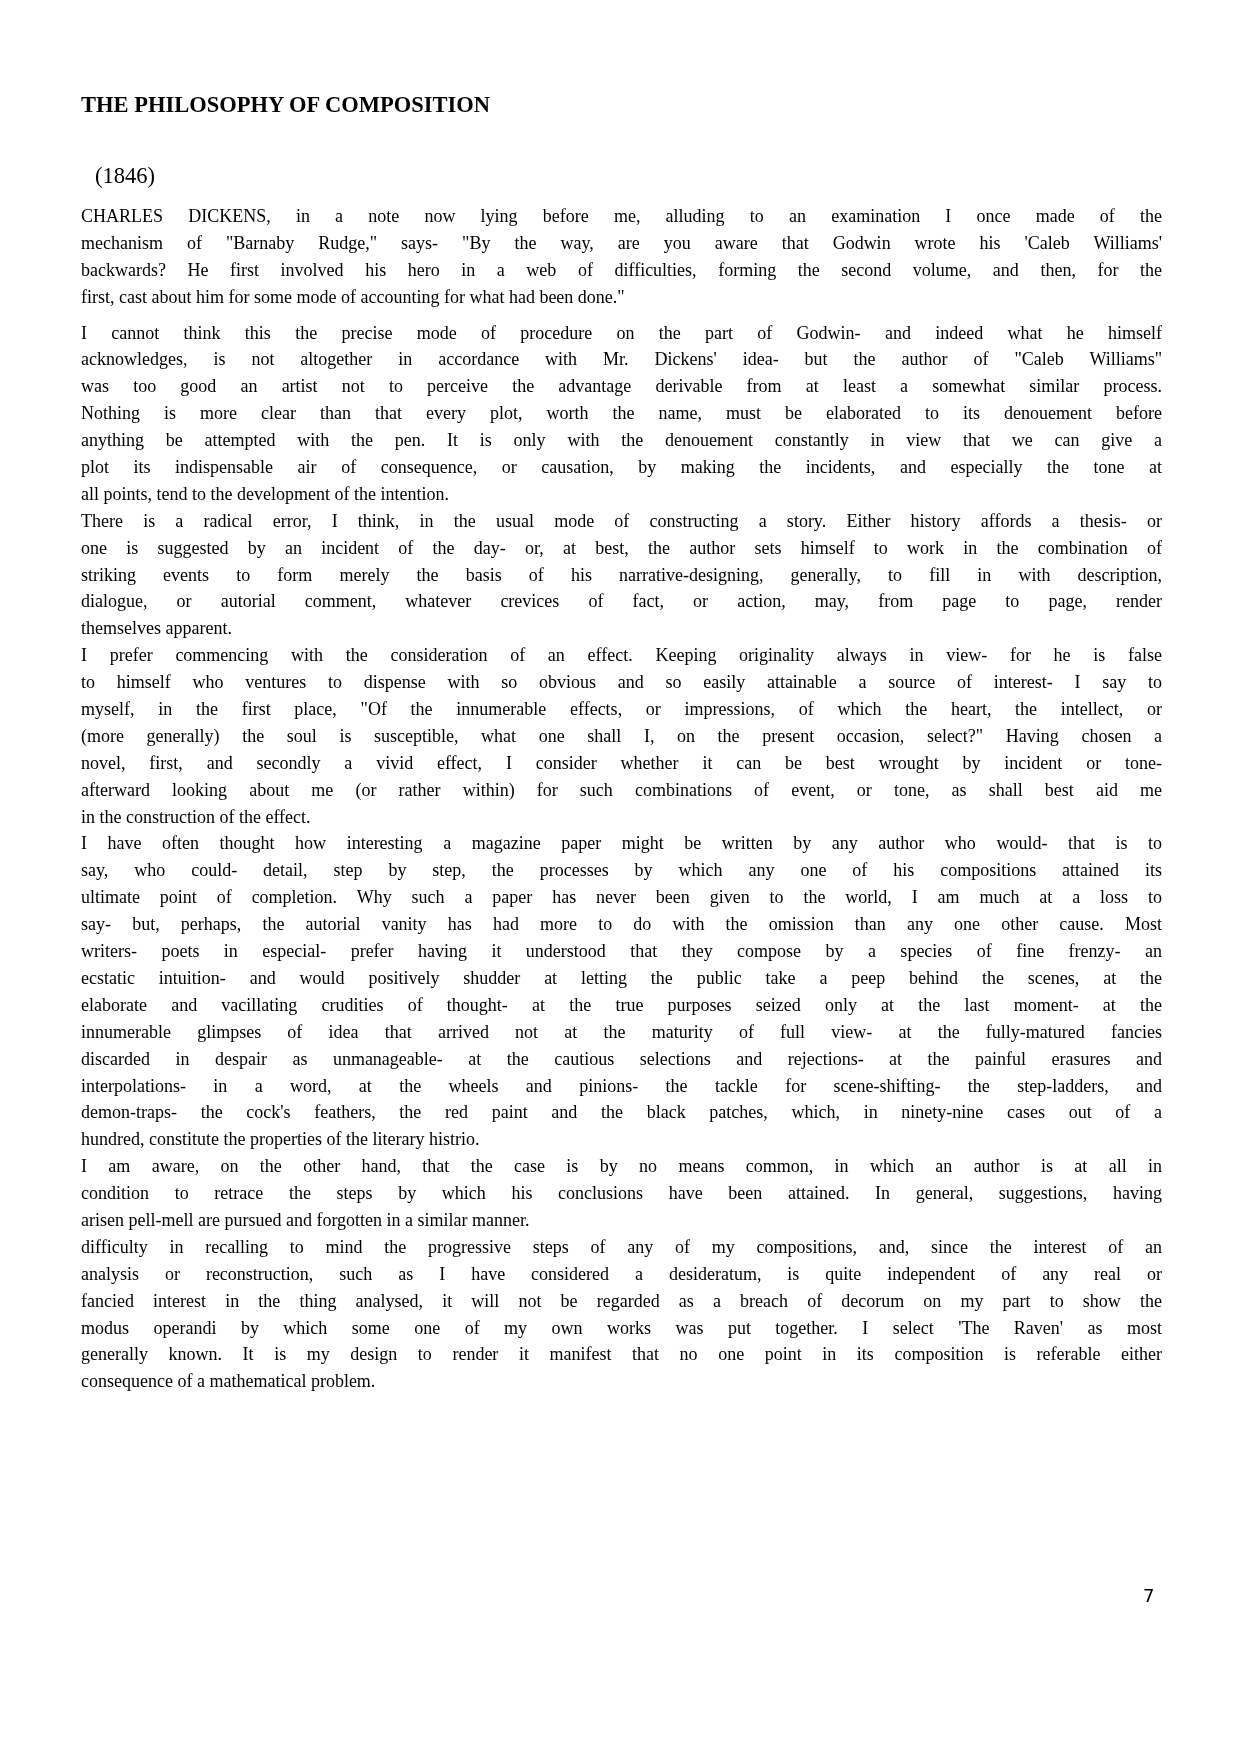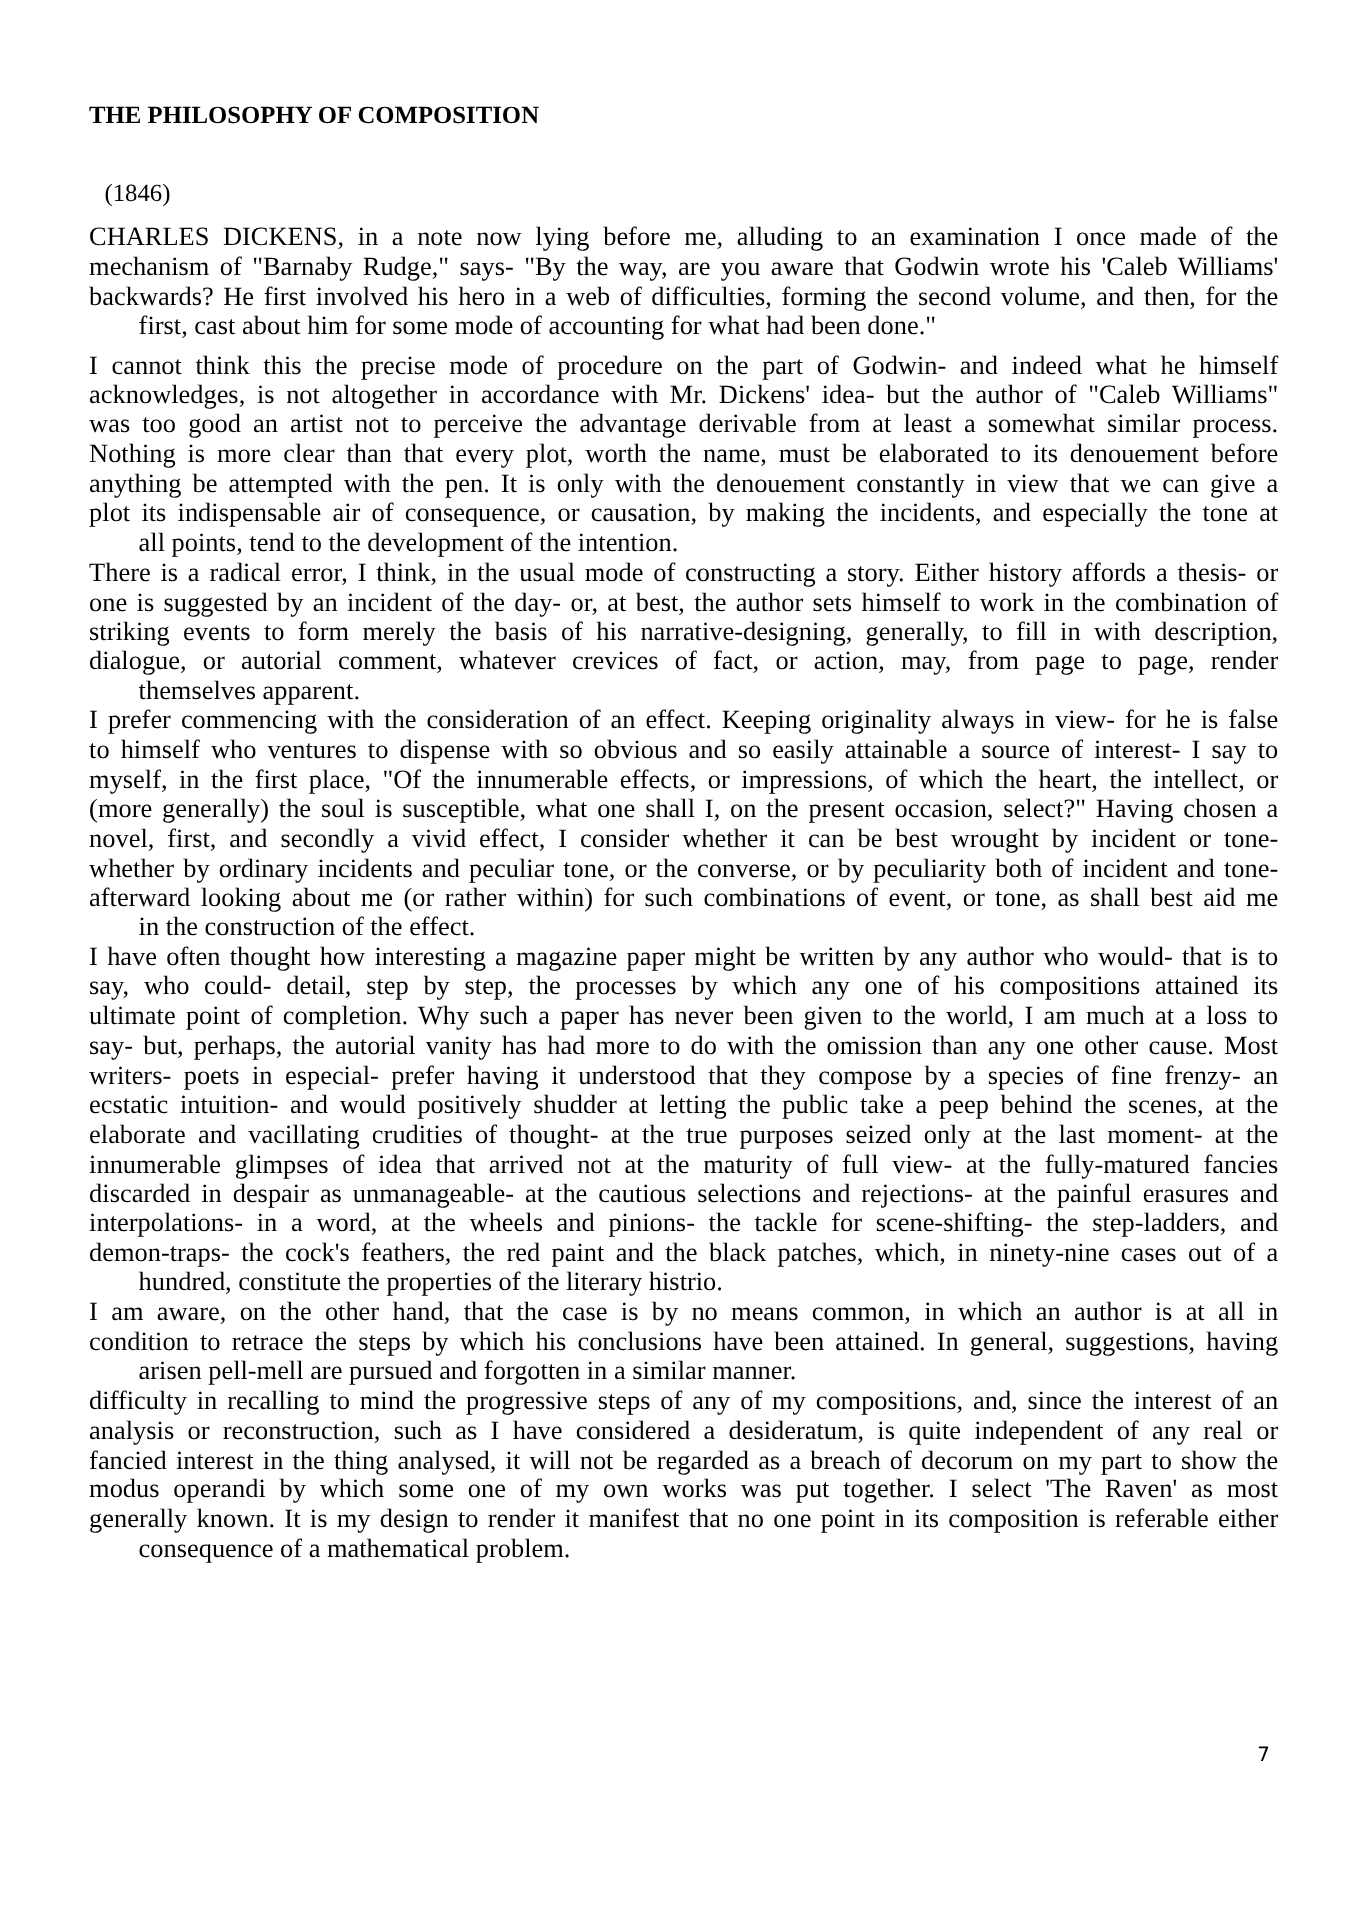--- a/index.html
+++ b/index.html
@@ -9,26 +9,26 @@
       position: absolute; left: 81px; top: 92px;
       font-family: "Liberation Serif", serif; font-weight: bold; font-size: 22.5px; line-height: 26px;
       margin: 0; letter-spacing: 0;
     }
     .date {
       position: absolute; left: 95px; top: 163px;
       font-family: "Liberation Serif", serif; font-size: 22.5px; line-height: 26px; margin: 0;
     }
     .body {
       position: absolute; left: 81px; top: 203px; width: 1081px;
-      font-family: "Liberation Serif", serif; font-size: 24px; line-height: 26.9px;
+      font-family: "Liberation Serif", serif; font-size: 18px; line-height: 26.9px;
     }
     .para { margin: 0; }
     .para.gap { margin-top: 9px; }
     .line { display: block; text-align: justify; text-align-last: justify; white-space: nowrap; height: 26.9px; }
-    .line.last { text-align-last: left; margin-left: 45px; }
+    .line.last { text-align-last: left; }
     .pagenum {
       position: absolute; left: 1143px; top: 1585px;
       font-family: "DejaVu Sans", sans-serif; font-size: 18px; line-height: 22px;
     }
   </style>
 </head>
 <body>
 
 <div class="page">
   <h1 class="title">THE PHILOSOPHY OF COMPOSITION</h1>
@@ -56,21 +56,20 @@
         <span class="line">striking events to form merely the basis of his narrative-designing, generally, to fill in with description,</span>
         <span class="line">dialogue, or autorial comment, whatever crevices of fact, or action, may, from page to page, render</span>
         <span class="line last">themselves apparent.</span>
       </div>
     <div class="para">
         <span class="line">I prefer commencing with the consideration of an effect. Keeping originality always in view- for he is false</span>
         <span class="line">to himself who ventures to dispense with so obvious and so easily attainable a source of interest- I say to</span>
         <span class="line">myself, in the first place, "Of the innumerable effects, or impressions, of which the heart, the intellect, or</span>
         <span class="line">(more generally) the soul is susceptible, what one shall I, on the present occasion, select?" Having chosen a</span>
         <span class="line">novel, first, and secondly a vivid effect, I consider whether it can be best wrought by incident or tone-</span>
-        <span class="line">whether by ordinary incidents and peculiar tone, or the converse, or by peculiarity both of incident and tone-</span>
         <span class="line">afterward looking about me (or rather within) for such combinations of event, or tone, as shall best aid me</span>
         <span class="line last">in the construction of the effect.</span>
       </div>
     <div class="para">
         <span class="line">I have often thought how interesting a magazine paper might be written by any author who would- that is to</span>
         <span class="line">say, who could- detail, step by step, the processes by which any one of his compositions attained its</span>
         <span class="line">ultimate point of completion. Why such a paper has never been given to the world, I am much at a loss to</span>
         <span class="line">say- but, perhaps, the autorial vanity has had more to do with the omission than any one other cause. Most</span>
         <span class="line">writers- poets in especial- prefer having it understood that they compose by a species of fine frenzy- an</span>
         <span class="line">ecstatic intuition- and would positively shudder at letting the public take a peep behind the scenes, at the</span>

